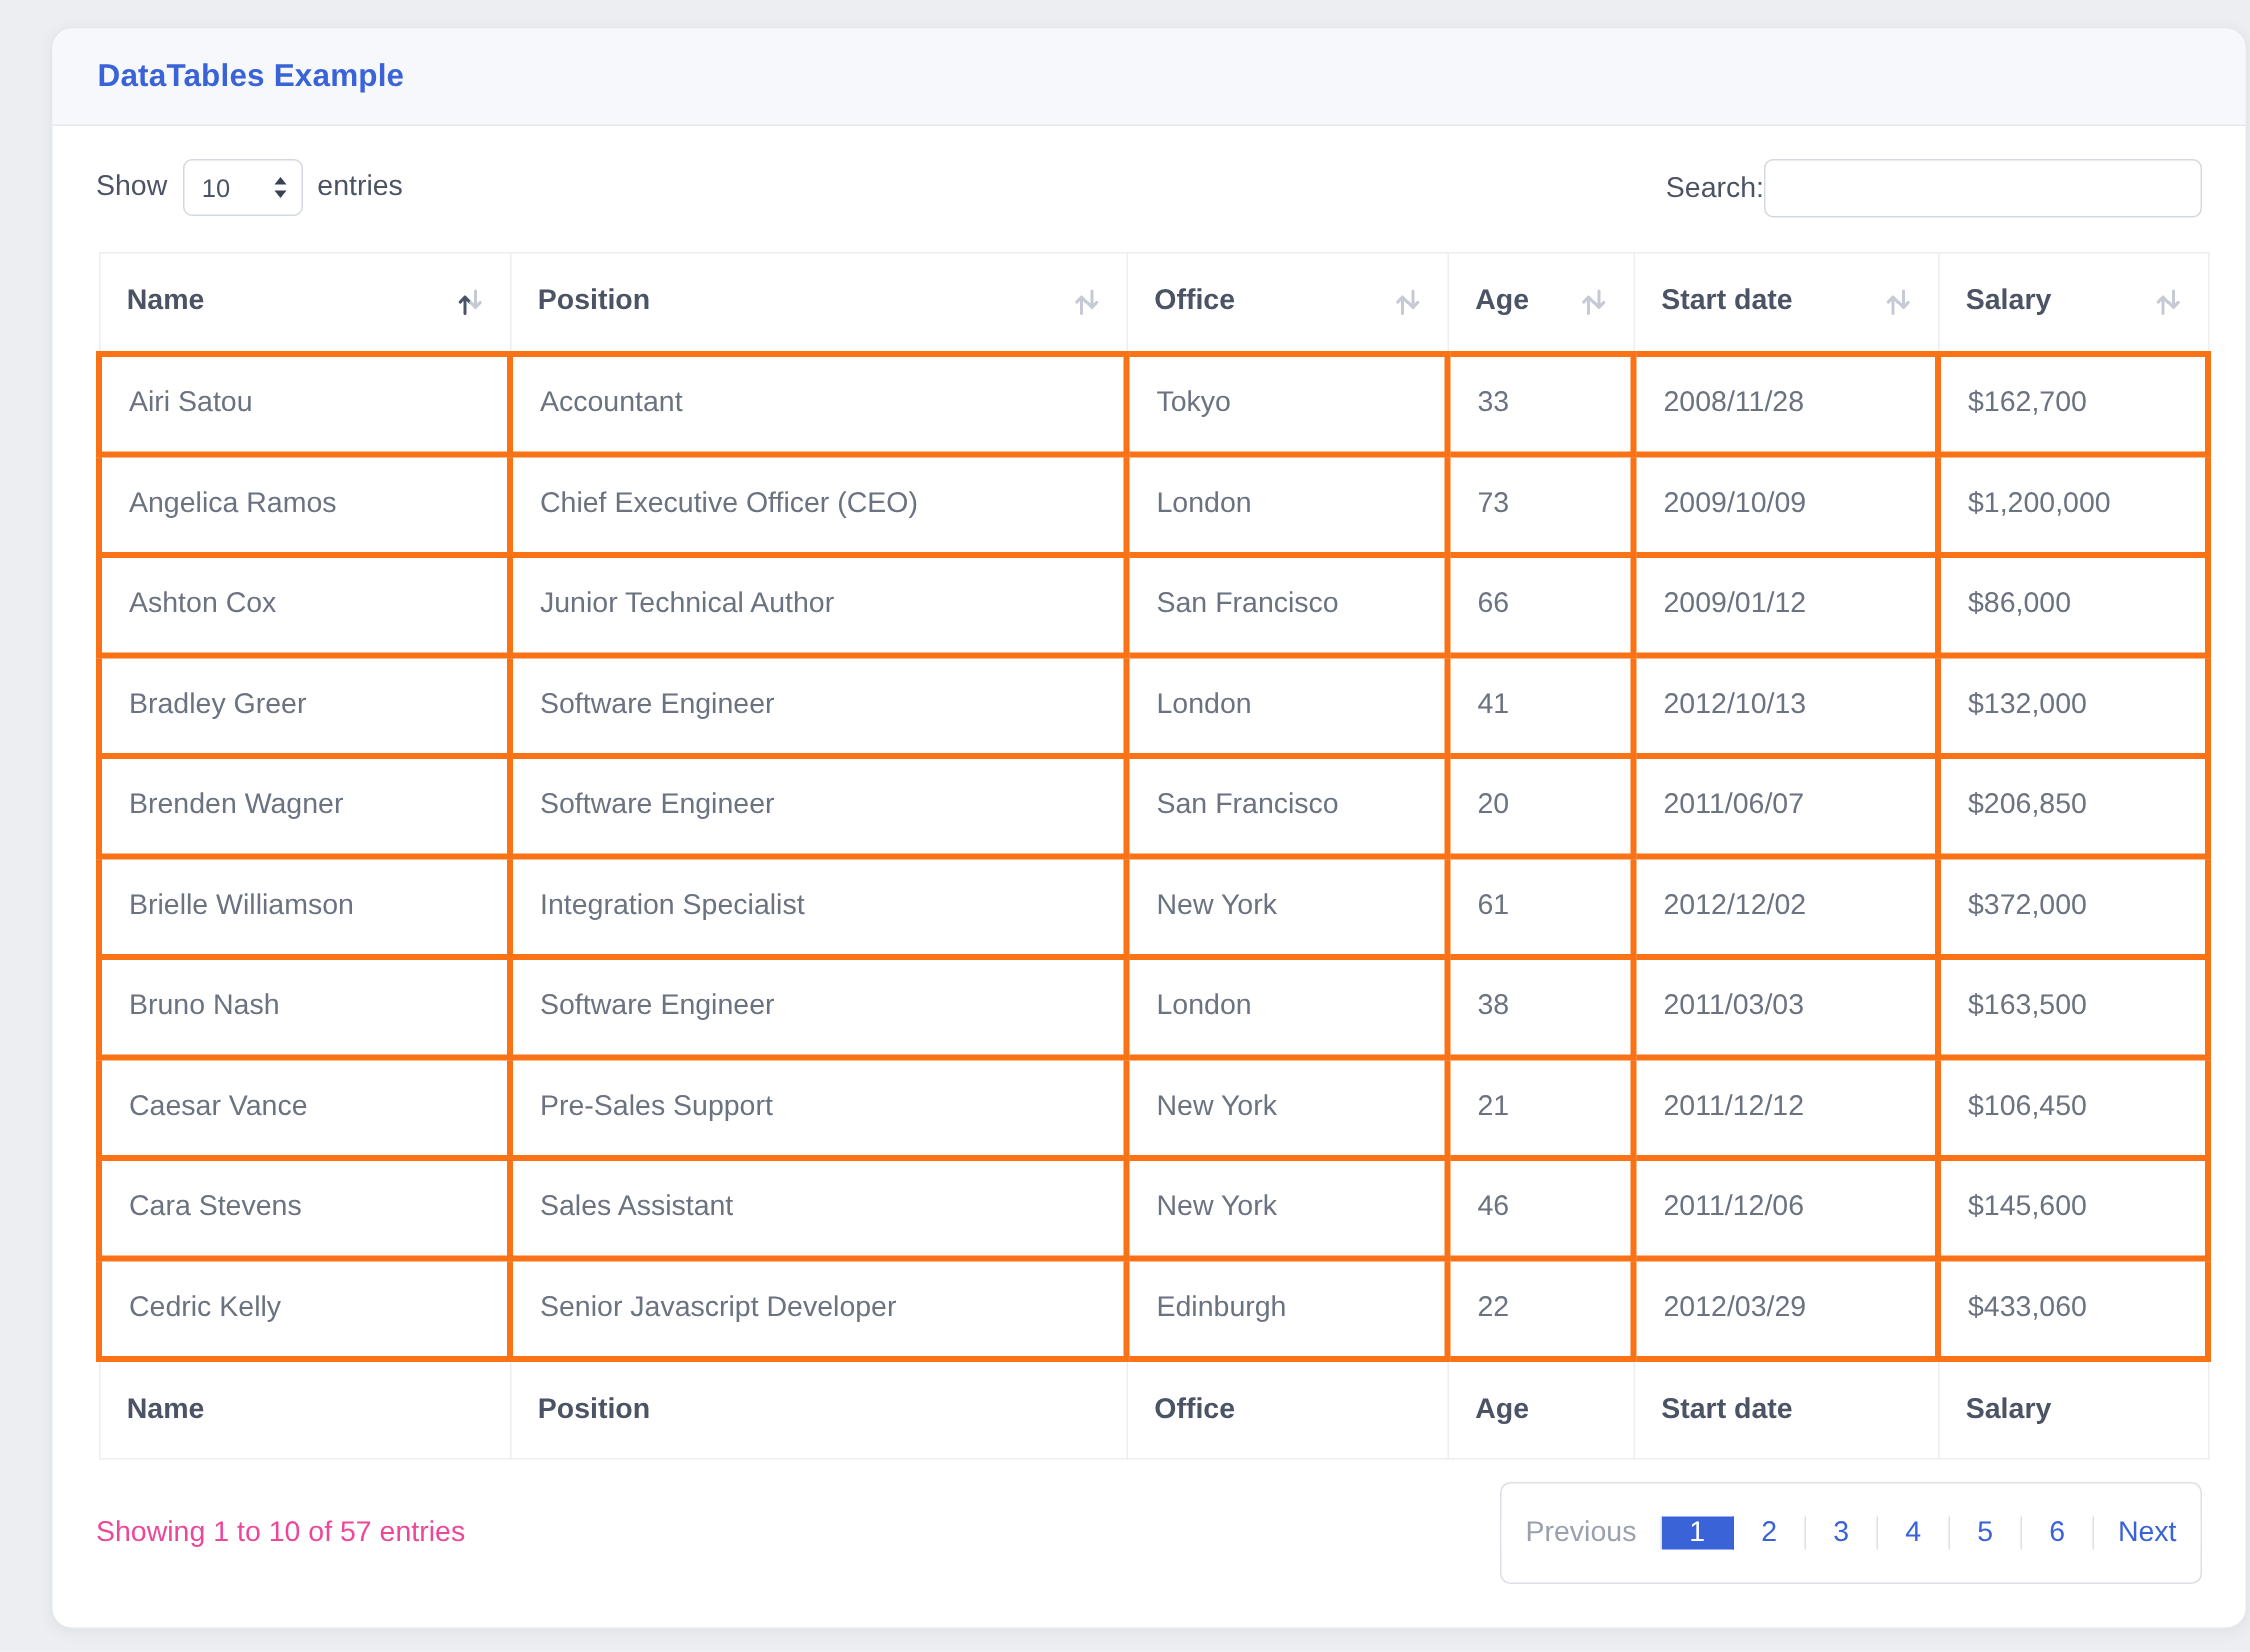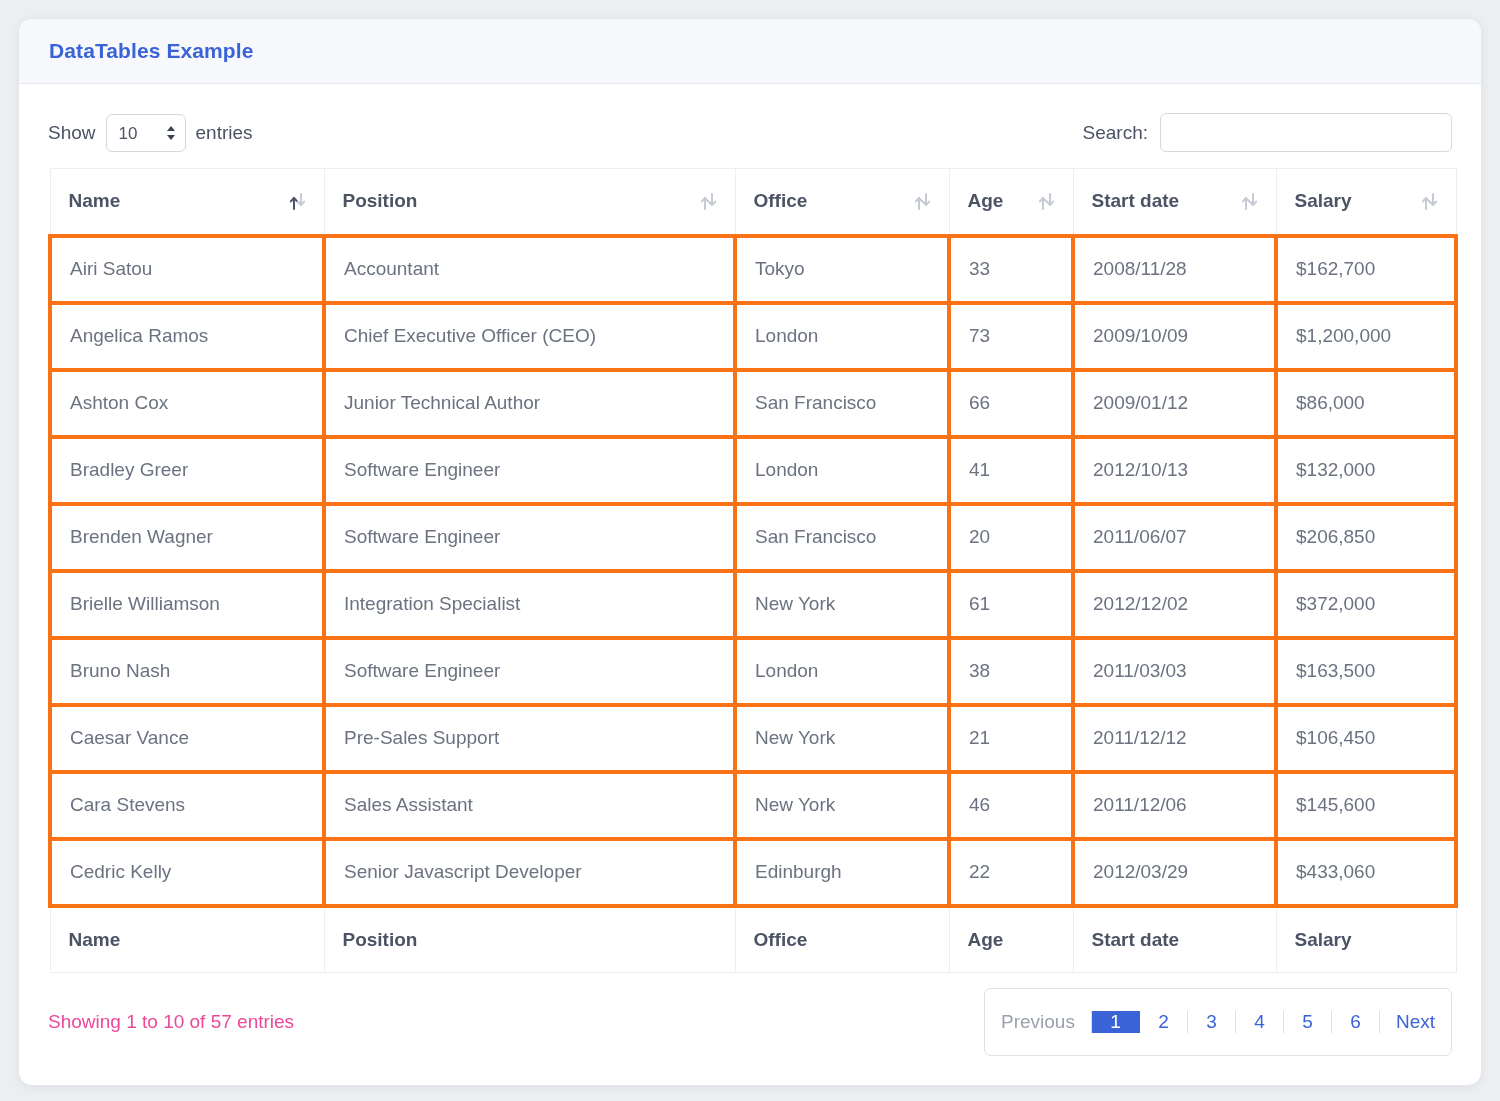--- a/index.html
+++ b/index.html
@@ -16,21 +16,21 @@
   #page-root {
     width: 1500px;
     height: 1101px;
     position: relative;
     background: #eceef1;
     overflow: hidden;
   }
 
   .card {
     position: absolute;
-    left: 18px;
+    left: 34px;
     top: 18px;
     width: 1464px;
     height: 1068px;
     background: #ffffff;
     border: 1px solid #e4e7ec;
     border-radius: 14px;
     box-shadow: 0 2px 10px rgba(60, 70, 90, 0.07);
     overflow: hidden;
     display: flex;
     flex-direction: column;
@@ -57,21 +57,21 @@
     flex: 1 1 auto;
     padding: 22px 29px 0 29px;
     display: flex;
     flex-direction: column;
     position: relative;
   }
 
   
   .controls-row {
     display: flex;
-    align-items: flex-end;
+    align-items: flex-start;
     justify-content: space-between;
     height: 46px;
     flex: 0 0 46px;
   }
 
   .length-control {
     display: flex;
     align-items: center;
     gap: 10px;
     font-size: 19px;
@@ -99,21 +99,20 @@
   .stepper-icon {
     width: 12px;
     height: 18px;
     display: block;
     flex: 0 0 12px;
   }
 
   .search-control {
     display: flex;
     align-items: center;
-    gap: 12px;
     font-size: 19px;
     color: #4b5364;
   }
   .search-input {
     width: 292px;
     height: 39px;
     border: 1px solid #d4d8e0;
     border-radius: 6px;
     background: #fff;
     outline: none;

